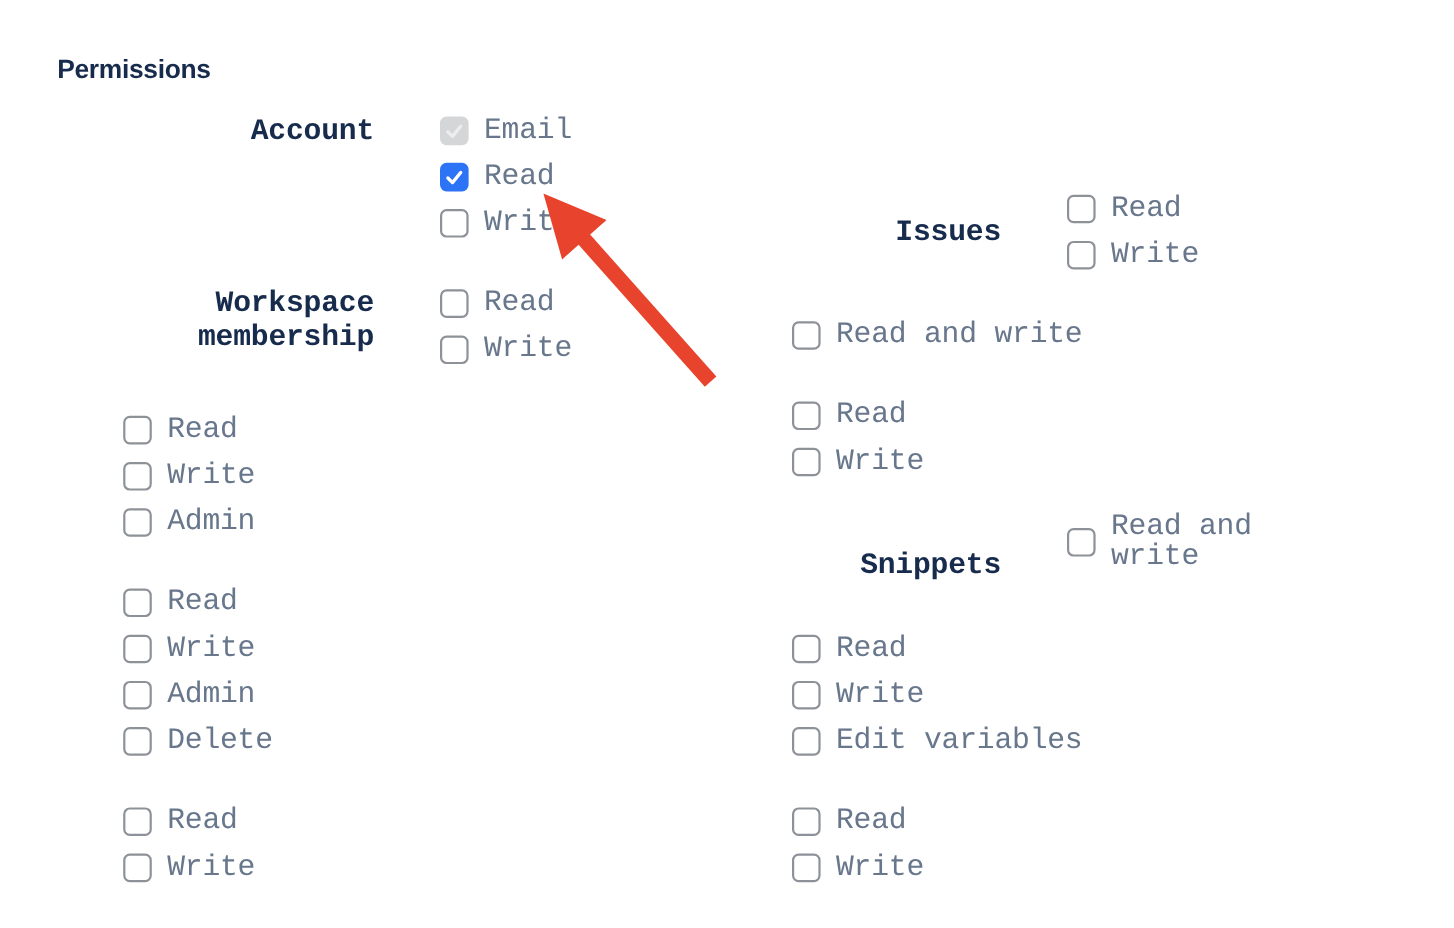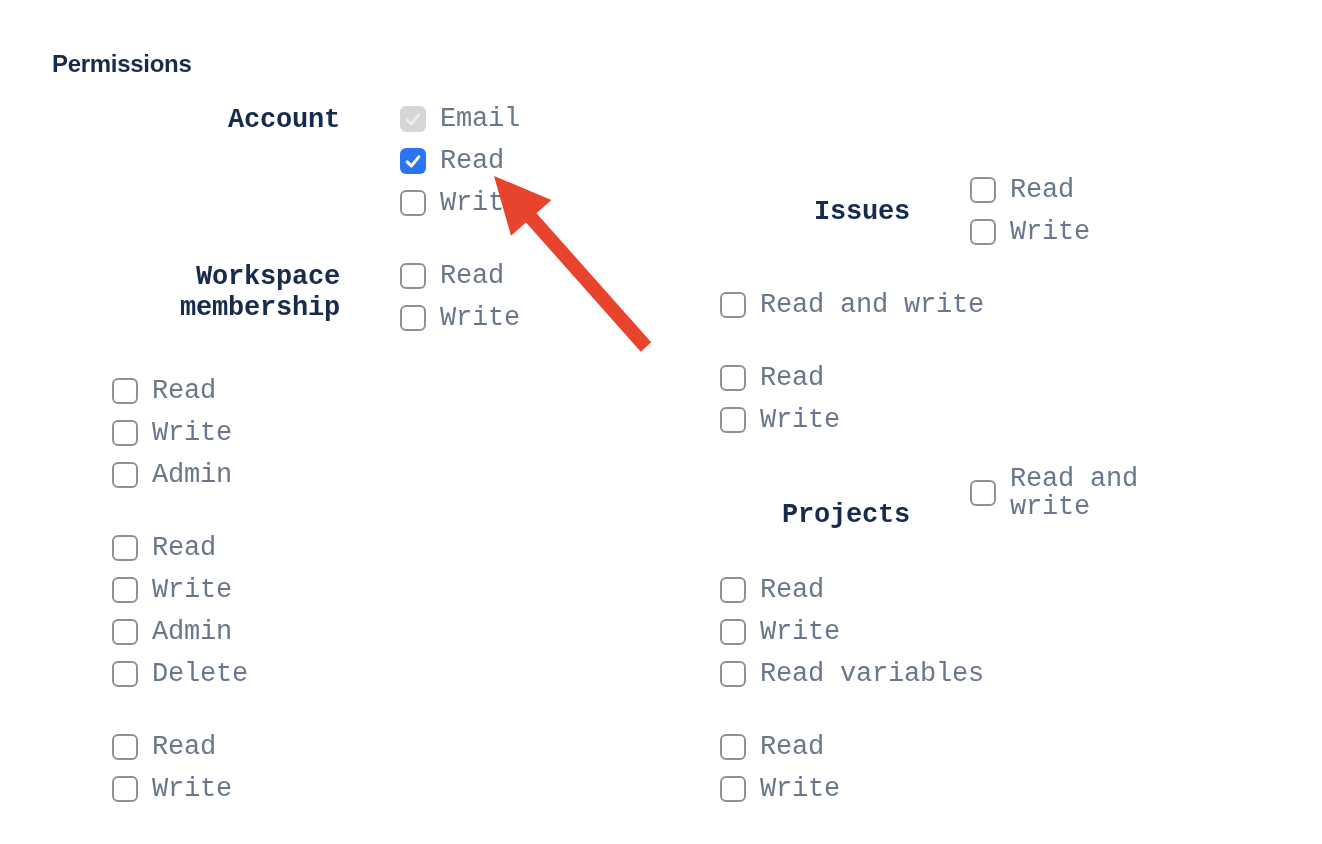--- a/index.html
+++ b/index.html
@@ -209,42 +209,42 @@
               <span class="option-label">Read</span>
             </label>
             <label class="option">
               <span class="cb unchecked" role="checkbox" aria-checked="false"></span>
               <span class="option-label">Write</span>
             </label>
           </div>
   </div>
 
   <div class="group">
-    <div class="group-label">Projects</div>
+    <div class="group-label">Snippets</div>
     <div class="options">
             <label class="option">
               <span class="cb unchecked" role="checkbox" aria-checked="false"></span>
               <span class="option-label">Read and write</span>
             </label>
           </div>
   </div>
 
   <div class="group">
     <div class="options">
             <label class="option">
               <span class="cb unchecked" role="checkbox" aria-checked="false"></span>
               <span class="option-label">Read</span>
             </label>
             <label class="option">
               <span class="cb unchecked" role="checkbox" aria-checked="false"></span>
               <span class="option-label">Write</span>
             </label>
             <label class="option">
               <span class="cb unchecked" role="checkbox" aria-checked="false"></span>
-              <span class="option-label">Read variables</span>
+              <span class="option-label">Edit variables</span>
             </label>
           </div>
   </div>
 
   <div class="group">
     <div class="options">
             <label class="option">
               <span class="cb unchecked" role="checkbox" aria-checked="false"></span>
               <span class="option-label">Read</span>
             </label>

